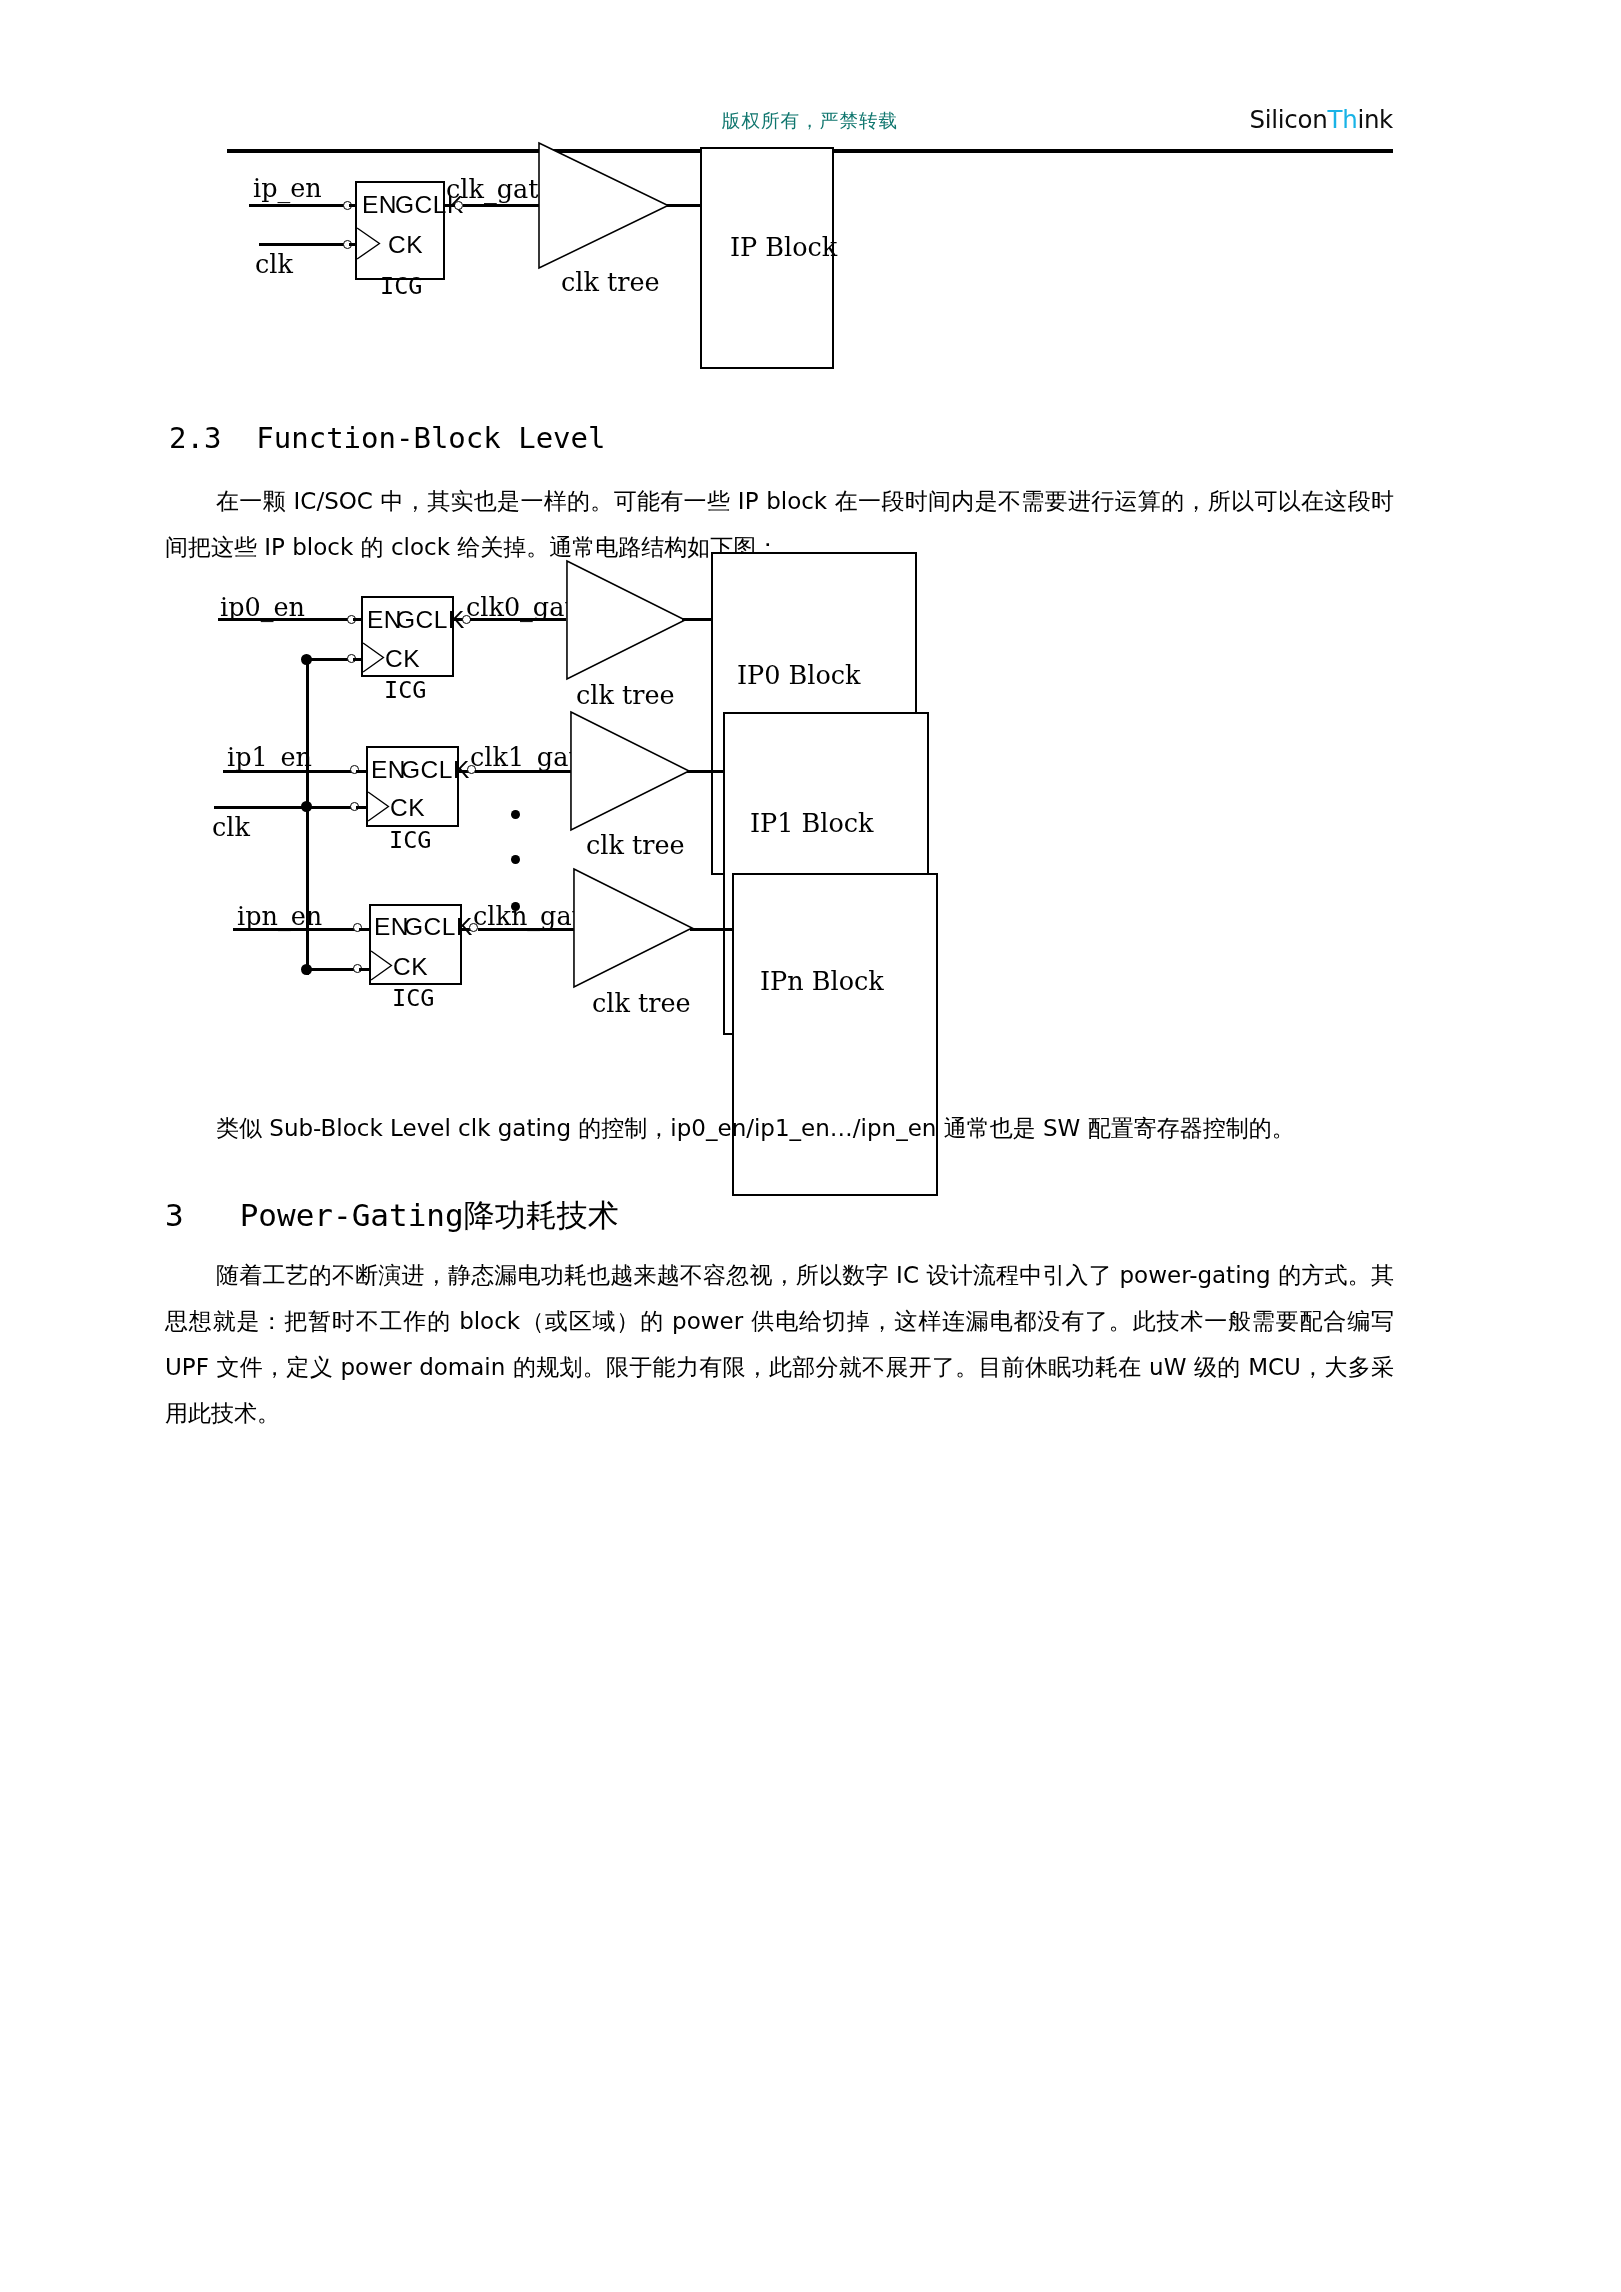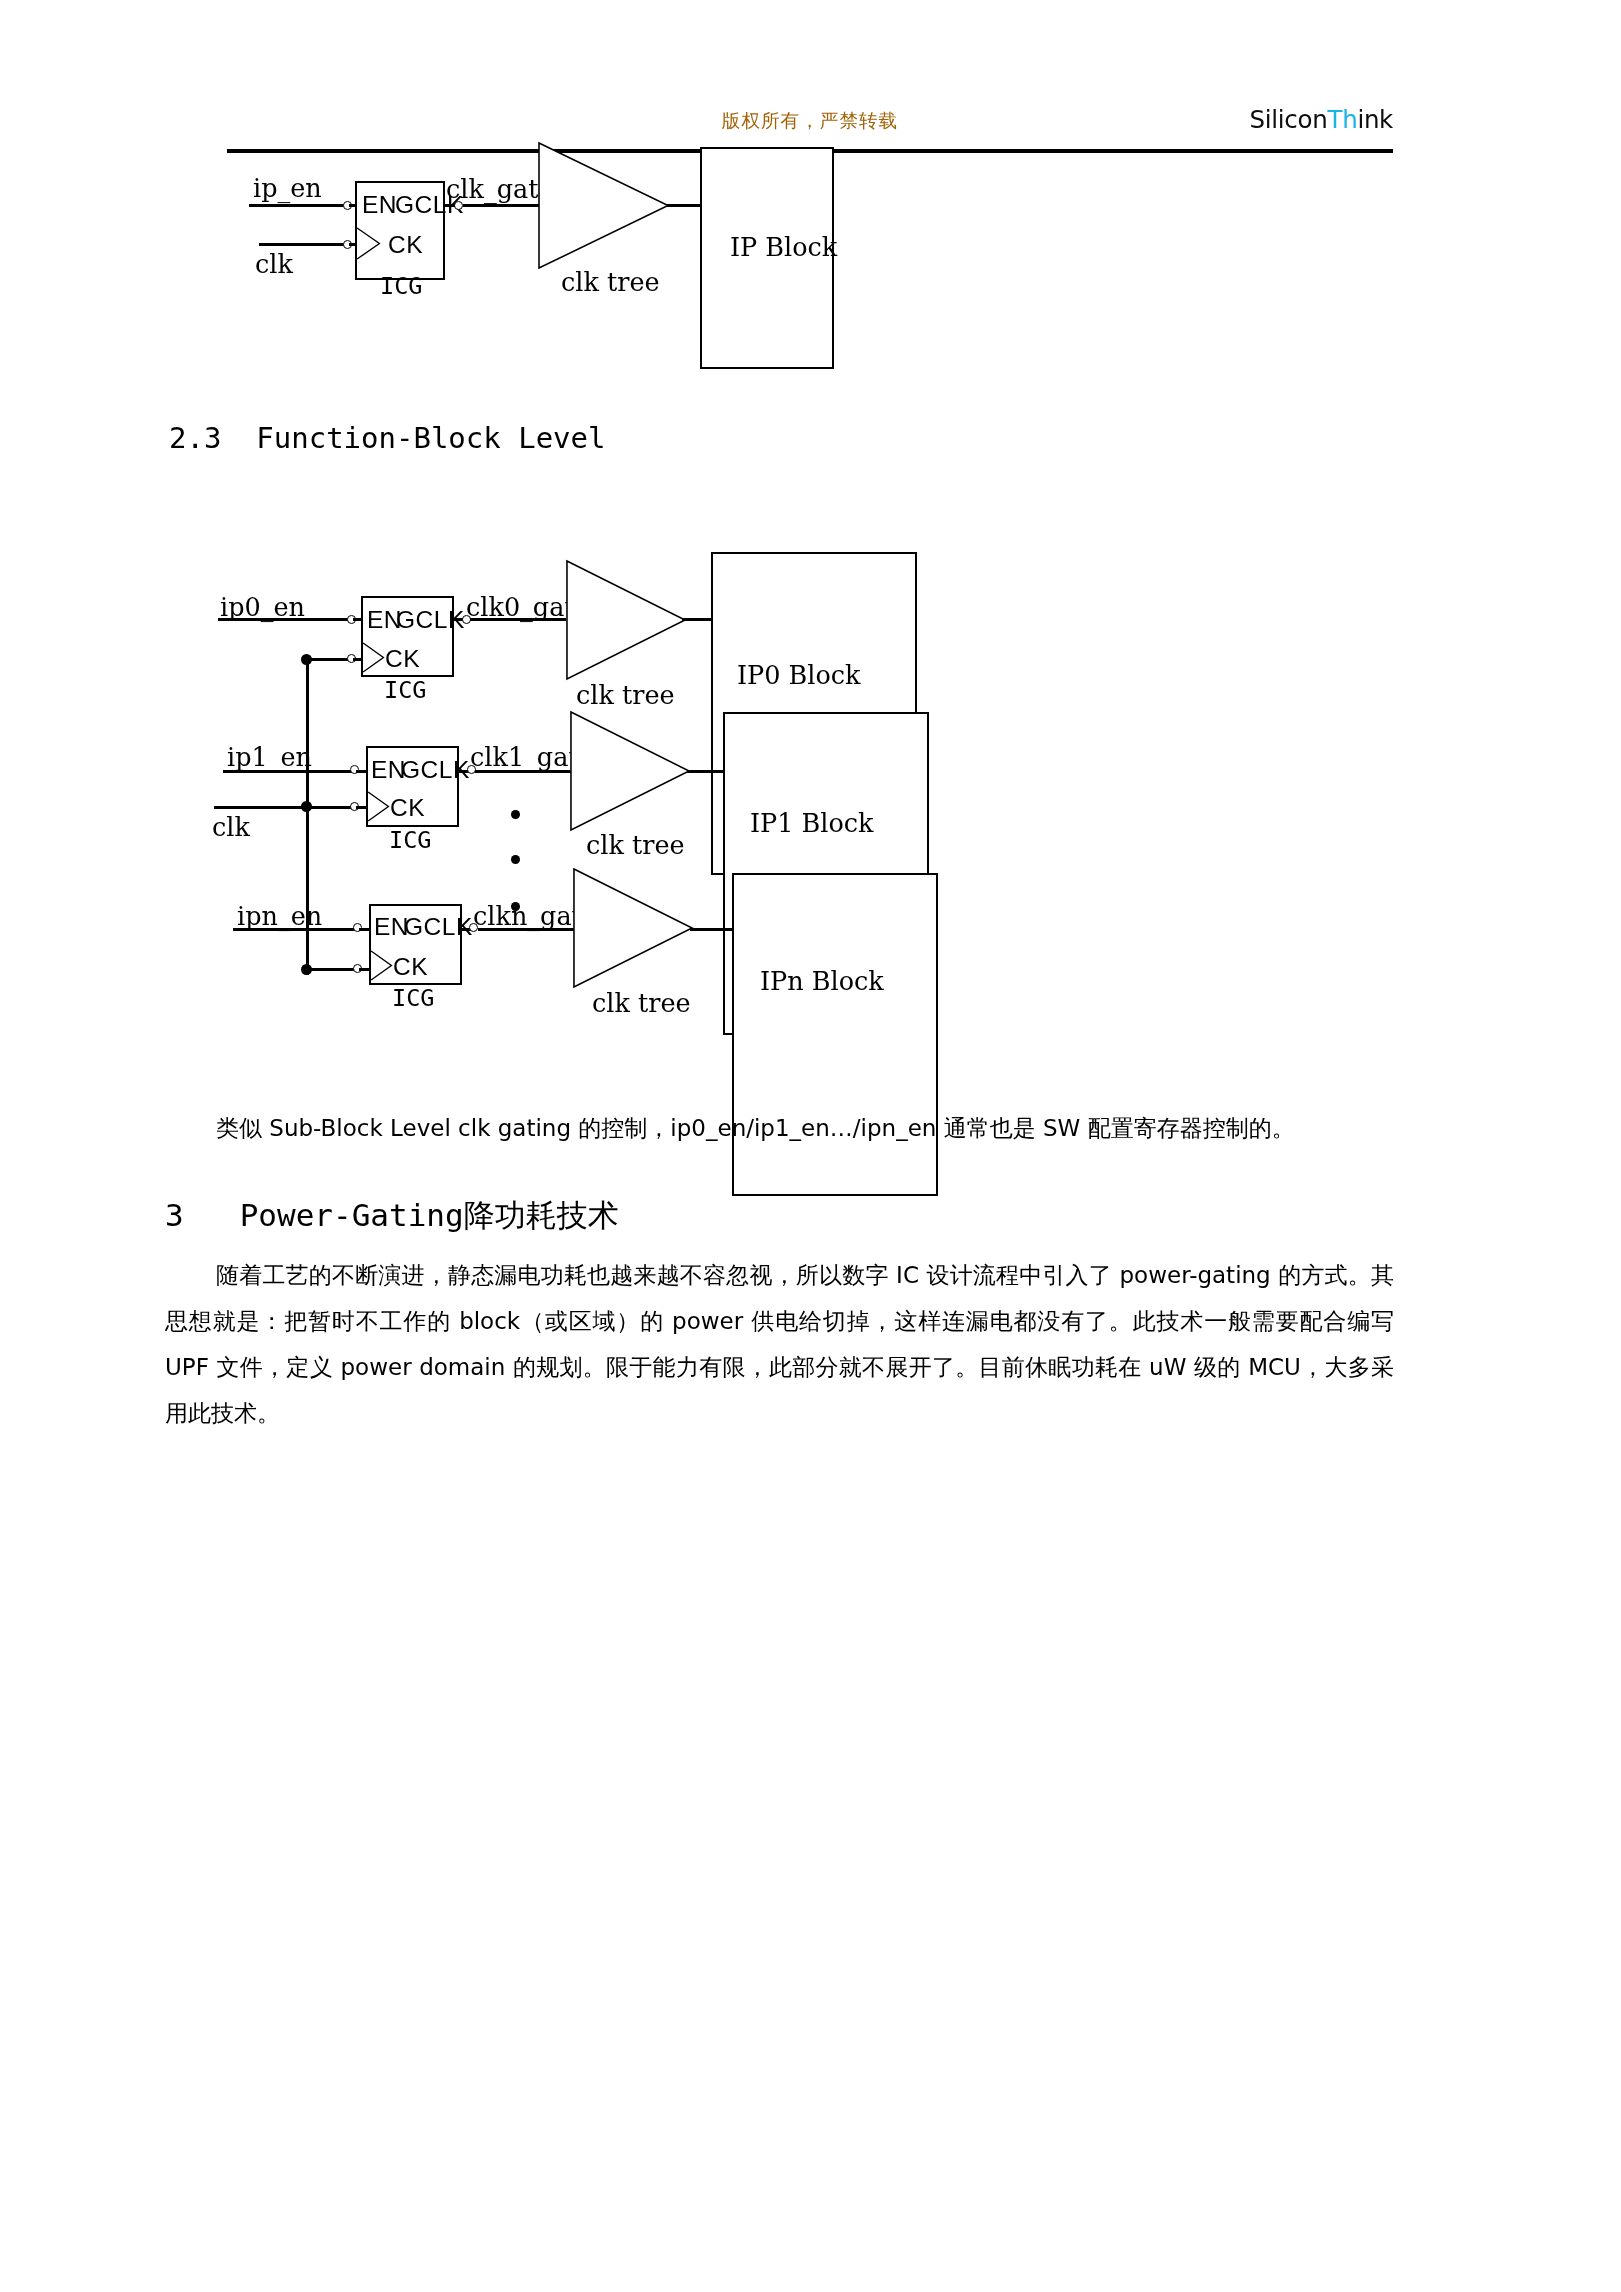--- a/index.html
+++ b/index.html
@@ -24,21 +24,21 @@
     width: 1166px;
     height: 43px;
   }
   .header-center {
     position: absolute;
     left: 50%;
     transform: translateX(-50%);
     top: 0px;
     font-family: "DejaVu Sans", sans-serif;
     font-size: 18.6px;
-    color: #a16207;
+    color: #0f766e;
     letter-spacing: 1px;
     white-space: nowrap;
   }
   .header-logo {
     position: absolute;
     right: 0px;
     top: -2.9px;
     font-family: "DejaVu Sans", sans-serif;
     font-size: 24.5px;
     font-weight: 500;
@@ -231,20 +231,21 @@
     <div class="wire h" style="left:667px; top:204px; width:35px;"></div>
 
     <div class="ipblock" style="left:700px; top:147px; width:134px; height:222px;"></div>
     <div class="ipblock-label" style="left:730px; top:232px;">IP Block</div>
   </div>
 
   <div class="h2" style="left:169px; top:421px;">
     <span>2.3</span>&nbsp;&nbsp;<span>Function-Block Level</span>
   </div>
 
+  <div class="para" style="left:165px; top:478px; width:1229px;">在一颗 IC/SOC 中，其实也是一样的。可能有一些 IP block 在一段时间内是不需要进行运算的，所以可以在这段时间把这些 IP block 的 clock 给关掉。通常电路结构如下图：</div>
 
   <div class="diagram" style="left:0px; top:0px; width:1621px; height:2293px;">
 
     <div class="wire h" style="left:214px; top:806px; width:98px;"></div>
     <div class="net-label" style="left:212px; top:812px;">clk</div>
     <div class="wire v" style="left:306px; top:659px; height:316px;"></div>
 
     <div class="net-label" style="left:220px; top:592px;">ip0_en</div>
     <div class="wire h" style="left:218px; top:618px; width:131px;"></div>
     <div class="pinmark" style="left:347px; top:615px;"></div>

